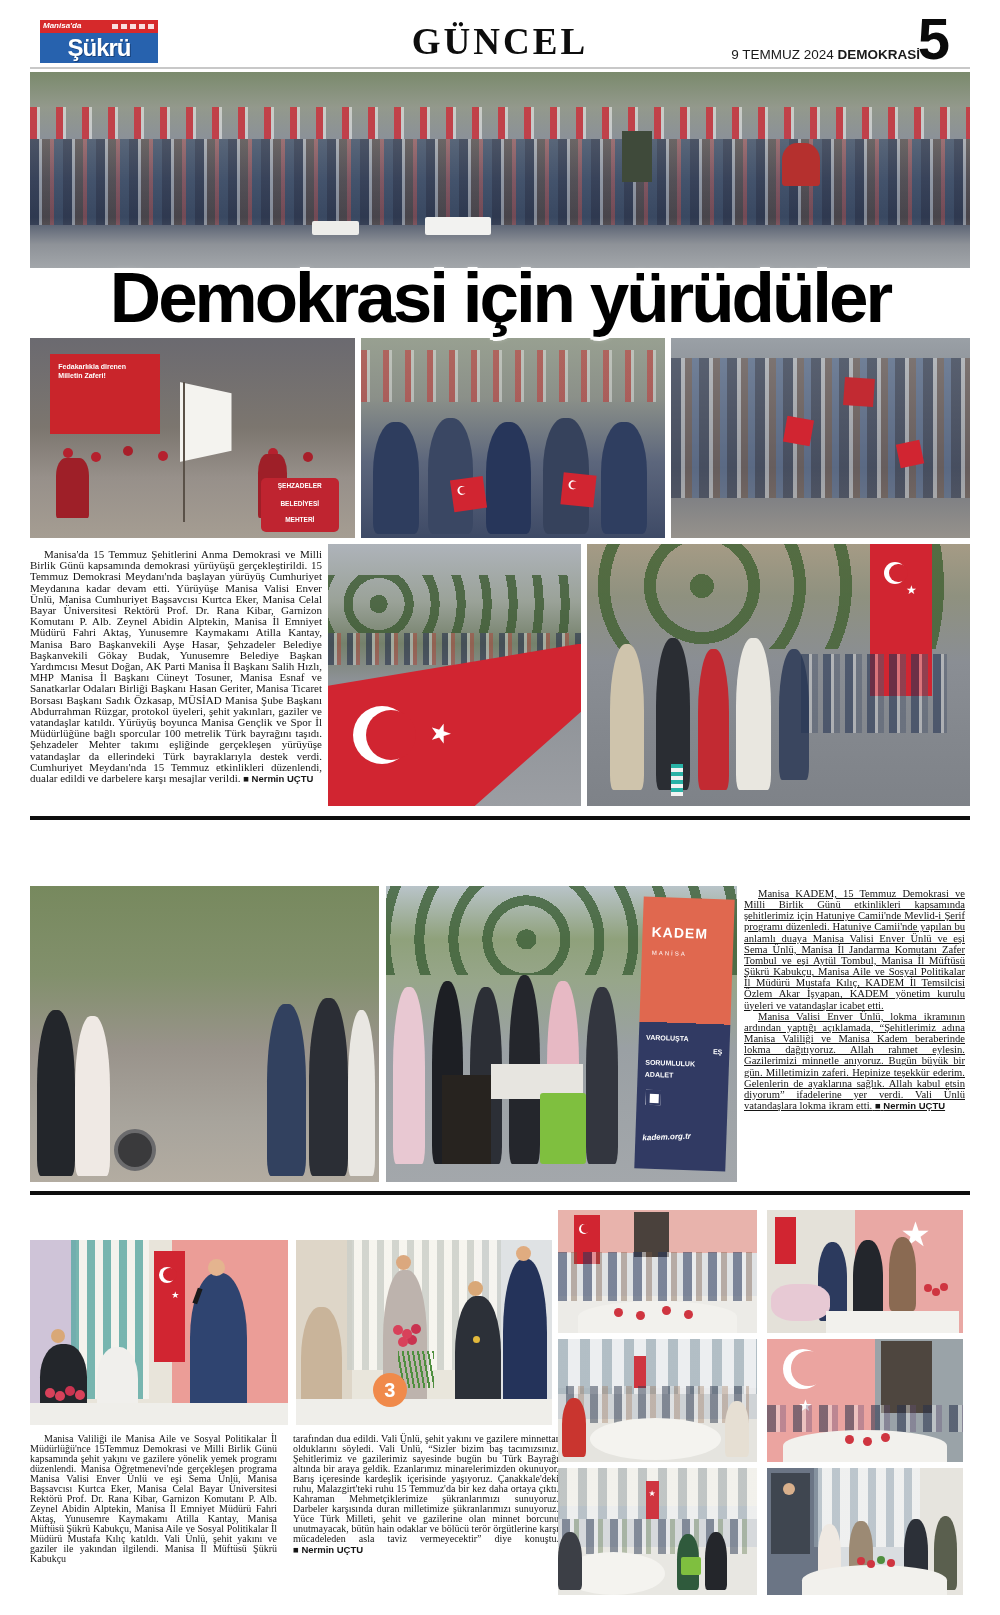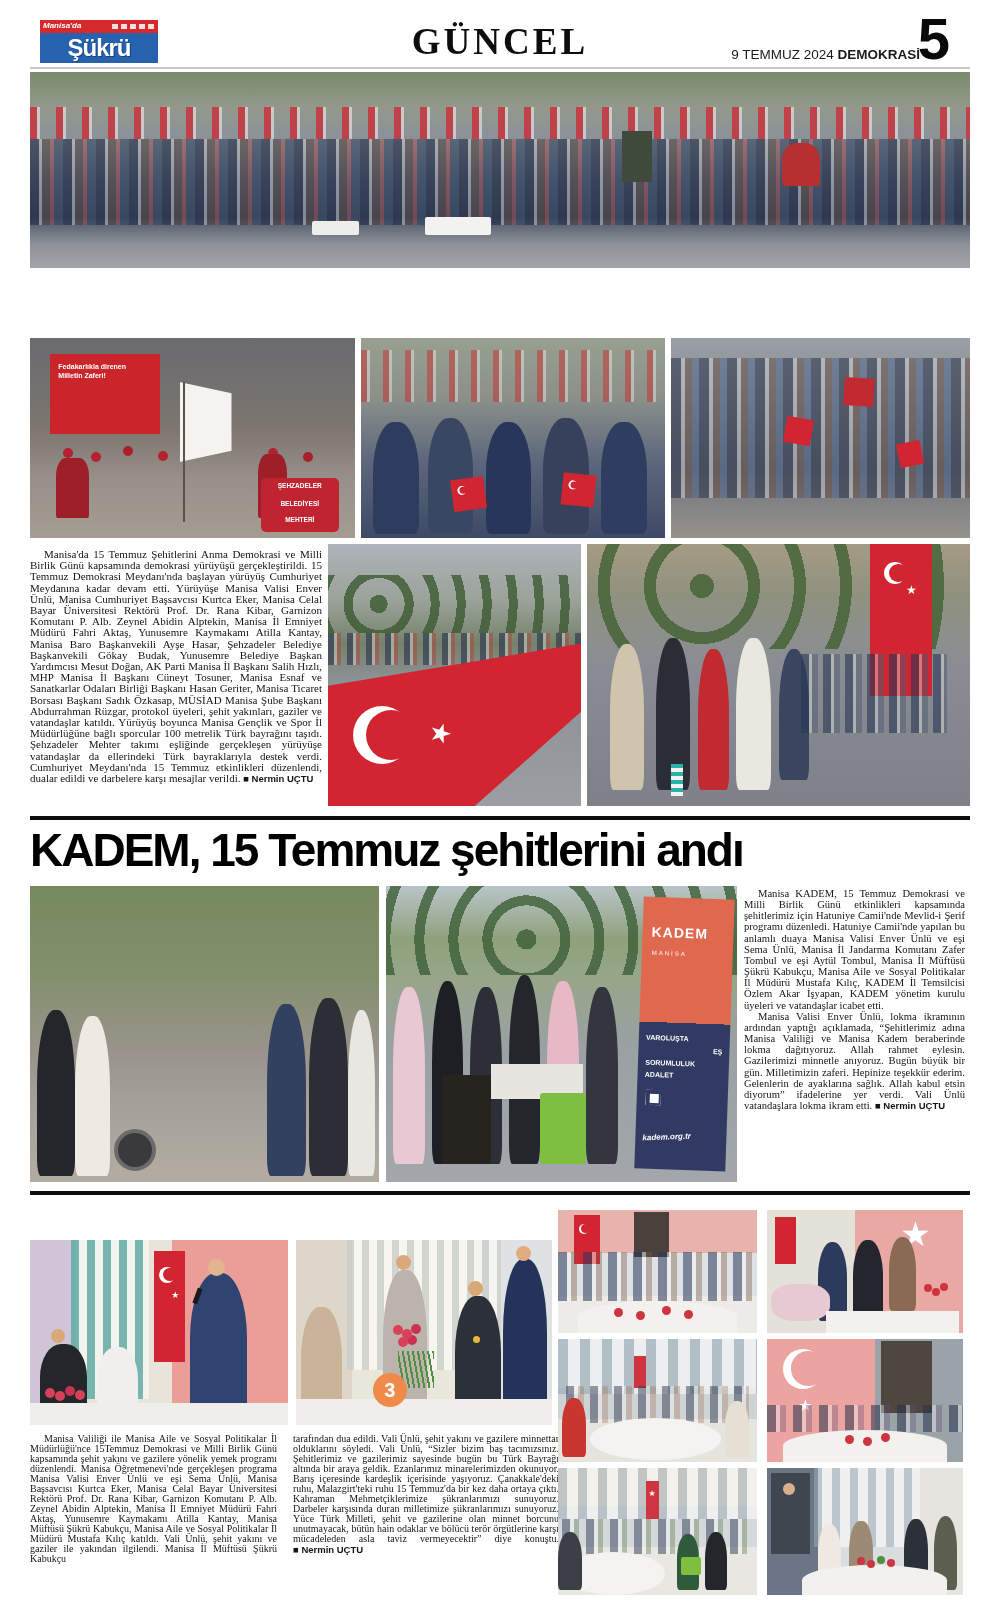--- a/index.html
+++ b/index.html
@@ -26,21 +26,21 @@
   .hl1{font-size:71px;line-height:80px;letter-spacing:-3px;text-align:center;z-index:6;
        text-shadow:-4px 0 0 #fff,4px 0 0 #fff,0 -4px 0 #fff,0 4px 0 #fff,
                    -3px -3px 0 #fff,3px 3px 0 #fff,-3px 3px 0 #fff,3px -3px 0 #fff,0 0 7px #fff;}
   .hl2{font-size:46px;line-height:54px;letter-spacing:-2px;}
   .hl3{font-size:29px;line-height:33px;letter-spacing:-1.5px;}
   
   .bodytxt{color:#141414;text-align:justify;}
   .bodytxt p{margin:0;text-indent:14px;}
   .bodytxt p.noindent{text-indent:0;}
   .t-walk{font-size:11px;line-height:11.2px;}
-  .t-kadem{font-size:10.6px;line-height:11.15px;}
+  .t-kadem{font-size:10.6px;line-height:11.15px;text-decoration:underline;}
   .t-dinner{font-size:10px;line-height:10px;}
   .byline{font:700 9.5px "Liberation Sans",sans-serif;white-space:nowrap;}
   
   .ph{position:absolute;overflow:hidden;background:#b9bdc4;}
   .ph *{position:absolute;}
   .tex{filter:blur(.6px);}
   .crescent{border-radius:50%;background:#fff;}
   .crescent::after{content:"";position:absolute;left:22%;top:6%;width:86%;height:86%;border-radius:50%;background:var(--flagred,#d12531);}
   .star{color:#fff;font-family:"DejaVu Sans",sans-serif;line-height:1;}
   .fig{border-radius:45% 45% 10% 10%;}
@@ -69,20 +69,21 @@
   <div class="ph" style="left:30px;top:72px;width:940px;height:196px;--flagred:#d12531;">
     <div style="left:0;top:0;width:100%;height:100%;background:linear-gradient(180deg,#7a8a6c 0%,#93998c 18%,#8b9198 34%,#5f6a7e 55%,#4a5468 74%,#8e9298 88%,#a2a6aa 100%);"></div>
     <div class="tex" style="left:0;top:18%;width:100%;height:16%;background:repeating-linear-gradient(90deg,rgba(209,37,49,.75) 0 7px,rgba(255,255,255,.5) 7px 10px,transparent 10px 26px);"></div>
     <div class="tex" style="left:0;top:34%;width:100%;height:44%;background:repeating-linear-gradient(90deg,rgba(25,35,60,.55) 0 9px,rgba(235,235,235,.35) 9px 12px,rgba(70,50,40,.45) 12px 20px,rgba(190,55,50,.35) 20px 24px,rgba(40,60,90,.5) 24px 33px);"></div>
     <div style="left:42%;top:74%;width:7%;height:9%;background:#f2f2f0;border-radius:2px;"></div>
     <div style="left:30%;top:76%;width:5%;height:7%;background:#ededea;border-radius:2px;"></div>
     <div style="left:63%;top:30%;width:3.2%;height:26%;background:#3f4a3a;"></div>
     <div style="left:80%;top:36%;width:4%;height:22%;background:#b5302e;border-radius:40% 40% 8% 8%;"></div>
   </div>
 
+  <div class="abs hl hl1" style="left:30px;top:258px;width:940px;height:84px;">Demokrasi için yürüdüler</div>
 
   <div class="ph" style="left:30px;top:338px;width:325px;height:200px;">
     <div style="left:0;top:0;width:100%;height:100%;background:linear-gradient(180deg,#6b6a70 0%,#7c766f 45%,#97908a 70%,#a59d92 100%);"></div>
     <div style="left:6%;top:8%;width:34%;height:40%;background:#c9252b;">
       <div class="phototext" style="left:8%;top:10%;width:84%;font:700 7px/9px 'Liberation Sans',sans-serif;">Fedakarlıkla direnen Milletin Zaferi!</div>
     </div>
     <div style="left:10%;top:55%;width:10px;height:10px;border-radius:50%;background:#b5212e;box-shadow:28px 4px 0 #b5212e,60px -2px 0 #a81f2a,95px 3px 0 #b5212e,205px 0 0 #b5212e,240px 4px 0 #a81f2a;"></div>
     <div style="left:8%;top:60%;width:10%;height:30%;background:#9e1f28;border-radius:30% 30% 6% 6%;"></div>
     <div style="left:70%;top:58%;width:9%;height:32%;background:#9e1f28;border-radius:30% 30% 6% 6%;"></div>
     <div style="left:46%;top:22%;width:16%;height:40%;background:#f4f3ef;clip-path:polygon(0 0,100% 14%,100% 86%,0 100%);"></div>
@@ -142,21 +143,20 @@
     <div class="fig" style="left:6%;top:38%;width:9%;height:56%;background:#cfc4ac;"></div>
     <div class="fig" style="left:18%;top:36%;width:9%;height:58%;background:#2a2d33;"></div>
     <div class="fig" style="left:29%;top:40%;width:8%;height:54%;background:#c22a32;"></div>
     <div class="fig" style="left:39%;top:36%;width:9%;height:58%;background:#e9e7e0;"></div>
     <div class="fig" style="left:50%;top:40%;width:8%;height:50%;background:#3a465f;"></div>
     <div class="tex" style="left:56%;top:42%;width:38%;height:30%;background:repeating-linear-gradient(90deg,rgba(40,55,85,.6) 0 8px,rgba(235,235,235,.4) 8px 11px,rgba(80,90,110,.5) 11px 17px,transparent 17px 22px);"></div>
     <div style="left:22%;top:84%;width:3%;height:12%;background:repeating-linear-gradient(180deg,#29b2a6 0 4px,#f2f2f2 4px 8px);"></div>
   </div>
 
   <div class="hrule" style="left:30px;top:816px;width:940px;height:4px;"></div>
-  <div class="abs hl hl2" style="left:30px;top:823px;width:940px;">KADEM, 15 Temmuz şehitlerini andı</div>
 
   <div class="ph" style="left:30px;top:886px;width:349px;height:296px;">
     <div style="left:0;top:0;width:100%;height:100%;background:linear-gradient(180deg,#77895e 0%,#82906c 30%,#99938b 55%,#a8a49c 80%,#b3aca1 100%);"></div>
     <div style="left:24%;top:82%;width:34px;height:34px;border-radius:50%;background:#3a3a3c;border:4px solid #6b6b6d;"></div>
     <div class="fig" style="left:2%;top:42%;width:11%;height:56%;background:#23262b;"></div>
     <div class="fig" style="left:13%;top:44%;width:10%;height:54%;background:#efe9e4;"></div>
     <div class="fig" style="left:68%;top:40%;width:11%;height:58%;background:#32415f;"></div>
     <div class="fig" style="left:80%;top:38%;width:11%;height:60%;background:#2b2e35;"></div>
     <div class="fig" style="left:91%;top:42%;width:8%;height:56%;background:#e9e7e2;"></div>
   </div>

